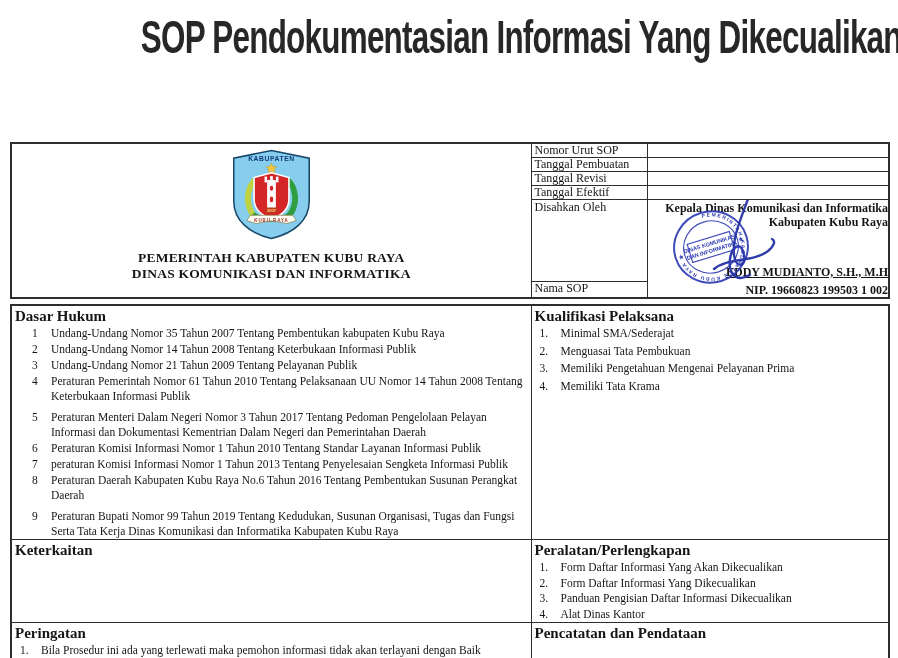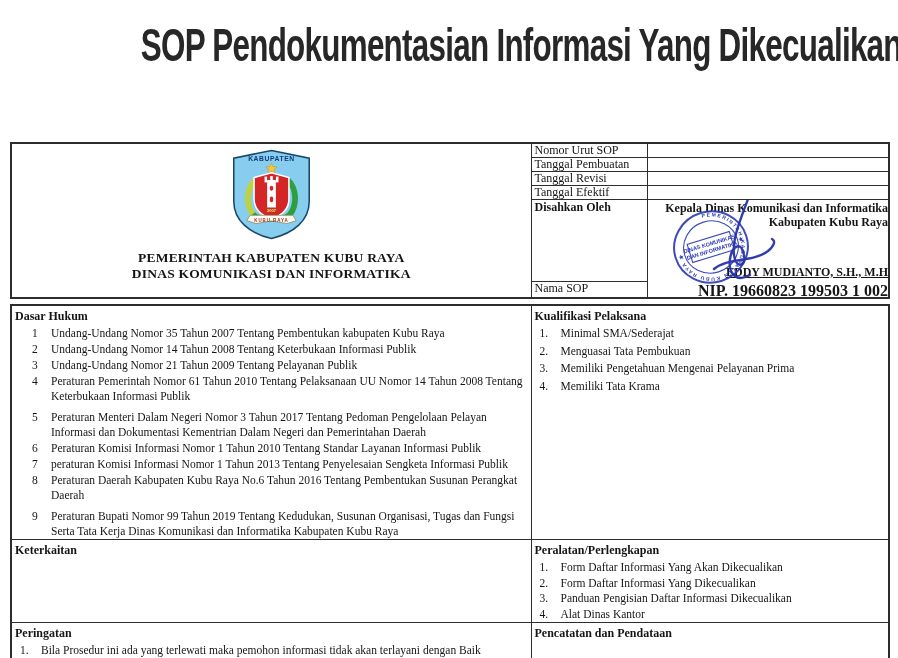--- a/index.html
+++ b/index.html
@@ -3,21 +3,21 @@
 <meta charset="utf-8">
 <style>
   * { box-sizing: border-box; margin: 0; padding: 0; }
   html, body { background: #ffffff; }
   body {
     width: 898px; height: 658px; position: relative; overflow: hidden;
     font-family: "Liberation Serif", serif; color: #151515;
   }
 
   
-  .title-wrap { text-align: center; margin-top: 20px; white-space: nowrap; height: 52px; }
+  .title-wrap { text-align: center; margin-top: 12px; white-space: nowrap; height: 52px; }
   .title {
     display: inline-block;
     font-family: "Liberation Sans", sans-serif;
     font-weight: 700; font-size: 43px; color: #272727;
     transform: scale(0.73, 1.06); transform-origin: center top;
     letter-spacing: -1px;
   }
 
   
   .tbl {
@@ -27,45 +27,45 @@
   }
   .tbl td { border: 1.4px solid #2d2d2d; vertical-align: top; overflow: hidden; }
 
   .header-tbl { top: 142px; height: 156px; }
   .main-tbl   { top: 304px; height: 341px; }
 
   
   .header-tbl tr.meta { height: 14px; }
   .header-tbl tr.nama { height: 17px; }
   .lbl { font-size: 12px; line-height: 13px; padding: 0 3px; vertical-align: middle; }
-  .lbl.top { vertical-align: top; padding-top: 1px; font-weight: bold; }
+  .lbl.top { vertical-align: top; padding-top: 1px; }
 
   
   .agency { text-align: center; padding-top: 4px; vertical-align: top; }
   .agency-name { font-weight: 700; font-size: 13.5px; line-height: 15.5px; margin-top: 5px; letter-spacing: .2px; }
 
   
   .sig { text-align: right; padding-top: 2px; font-weight: 700; }
   .sig-title { font-size: 12px; line-height: 13.5px; }
   .stamp-zone { position: relative; height: 37px; }
   .stampsvg { position: absolute; left: 0px; top: -34px; width: 170px; height: 104px; pointer-events: none; }
   .stamp-g ellipse, .stamp-g rect { fill: none; stroke: #2e3cb2; opacity: .92; }
   .st-small { font-family: "Liberation Sans", sans-serif; font-weight: 700; font-size: 5.6px; fill: #2e3cb2; text-anchor: middle; }
   .st-ring-text { font-family: "Liberation Sans", sans-serif; font-weight: 700; font-size: 5px; fill: #2e3cb2; letter-spacing: 1.4px; }
   .st-star { font-size: 6px; fill: #2e3cb2; }
   .sig-stroke { fill: none; stroke: #2733a8; stroke-width: 2.4; stroke-linecap: round; opacity: .95; }
   .sig-name { font-size: 12px; line-height: 13.5px; text-decoration: underline; }
-  .sig-nip  { font-size: 16px; line-height: 13.5px; margin-top: 4px; }
+  .sig-nip  { font-size: 12px; line-height: 13.5px; margin-top: 4px; }
 
   
   .main-tbl tr.r1 { height: 203px; }
   .main-tbl tr.r2 { height: 74px; }
   .main-tbl tr.r3 { height: 64px; }
   .cell { padding: 3px 5px 0 3px; }
-  .h { font-weight: 700; font-size: 12px; line-height: 14px; }
+  .h { font-weight: 700; font-size: 15px; line-height: 14px; }
 
   
   .list { font-size: 11.5px; line-height: 15px; margin-top: 3px; }
   .li { display: flex; margin-top: 1px; }
   .num { flex: 0 0 36px; padding-left: 17px; }
   .txt { flex: 1 1 auto; }
   .kq .num, .pp .num, .pr .num { flex: 0 0 26px; padding-left: 5px; }
   .kq .li { margin-top: 2.5px; }
   .pp .li { margin-top: 0.5px; }
   .dh > div:nth-of-type(5), .dh > div:nth-of-type(9) { margin-top: 6px; }

